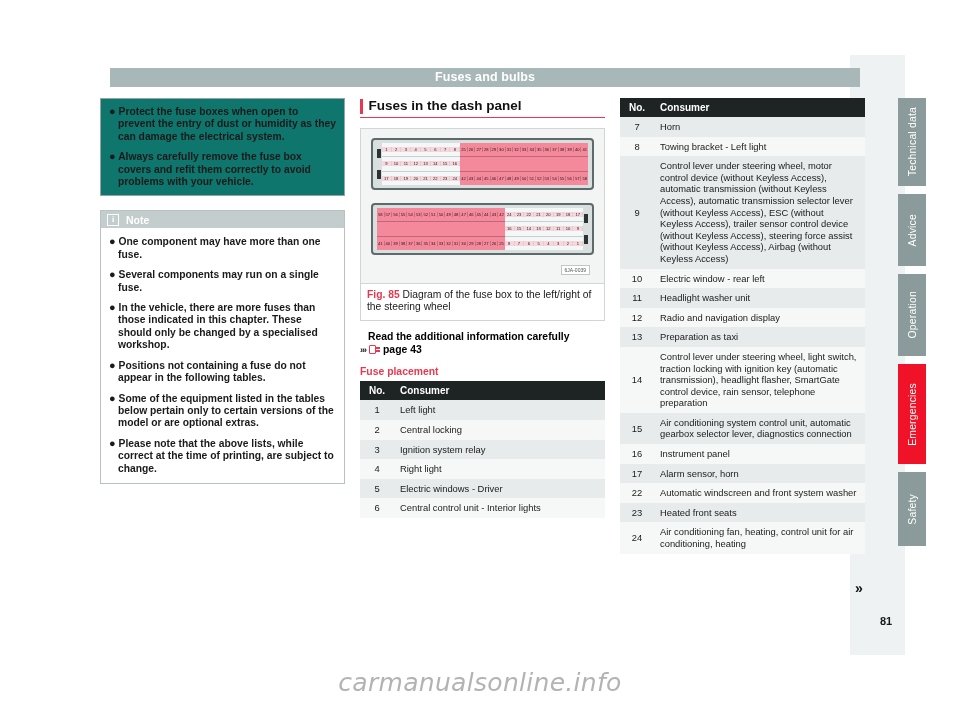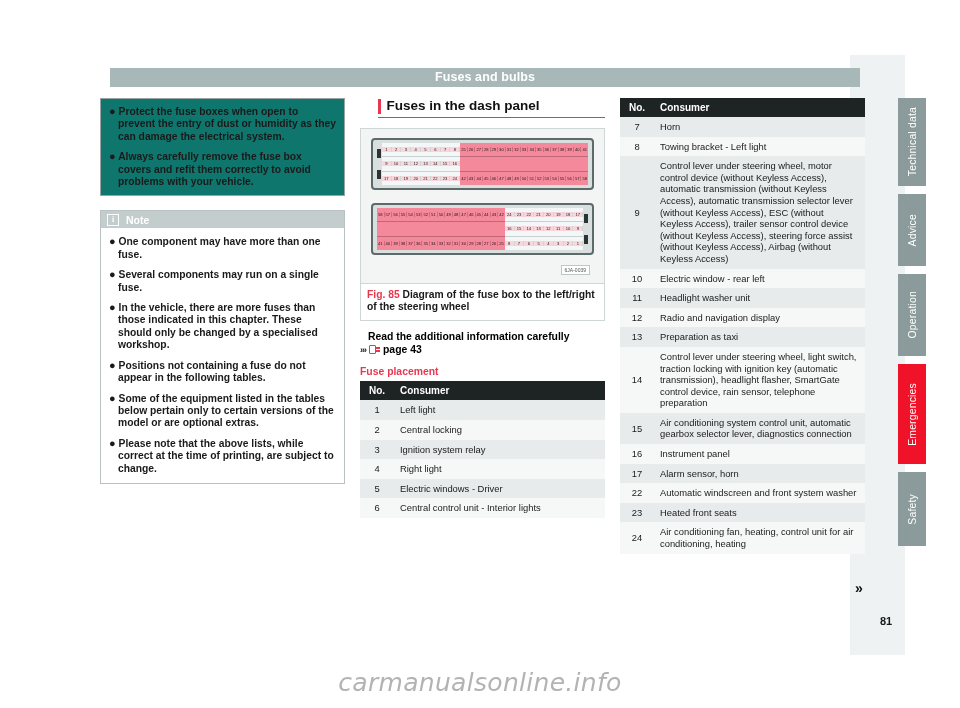--- a/index.html
+++ b/index.html
@@ -101,21 +101,20 @@
     background: #ffffff;
     padding: 7px 8px 8px 8px;
   }
 
   
   .sec-title-wrap {
     display: flex; align-items: flex-start;
     border-bottom: 1.5px solid #e8384f;
     padding-bottom: 3px;
     margin-bottom: 10px;
-    margin-left: 18px;
   }
   .sec-bar {
     width: 2.5px; height: 15px; background: #e8384f; margin-right: 6px; margin-top: 1px;
   }
   .sec-title { font-size: 13.5px; font-weight: bold; color: #111; line-height: 15px; }
 
   .fig-frame {
     border: 1px solid #cfd6d6;
     background: #f3f5f5;
     box-sizing: border-box;
@@ -177,21 +176,21 @@
   .fig-cap {
     background: #ffffff;
     border-top: 1px solid #cfd6d6;
     padding: 5px 6px 6px 6px;
     font-size: 10.3px;
     line-height: 12.4px;
     color: #1a1a1a;
     font-weight: bold;
   }
   .fig-cap .fignum { color: #e8384f; }
-  .fig-cap .capt { font-weight: bold; color:#1a1a1a; }
+  .fig-cap .capt { font-weight: normal; color:#1a1a1a; }
 
   .mid-h { font-size: 10.4px; font-weight: bold; margin: 10px 0 0 8px; line-height: 12.5px; }
   .ref-line { font-size: 10.4px; font-weight: bold; display: flex; align-items: center; gap: 3px; margin-top: 1px;}
   .chev { color: #111; font-size: 9px; letter-spacing: -1px; font-weight: bold;}
   .bookicon {
     display: inline-block; width: 11px; height: 9px;
     position: relative;
   }
   .bookicon b {
     position: absolute; left: 0; top: 0; width: 7px; height: 9px;

